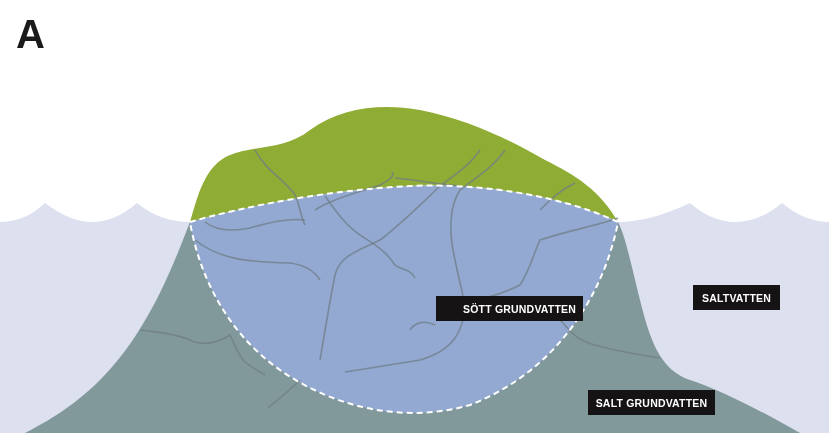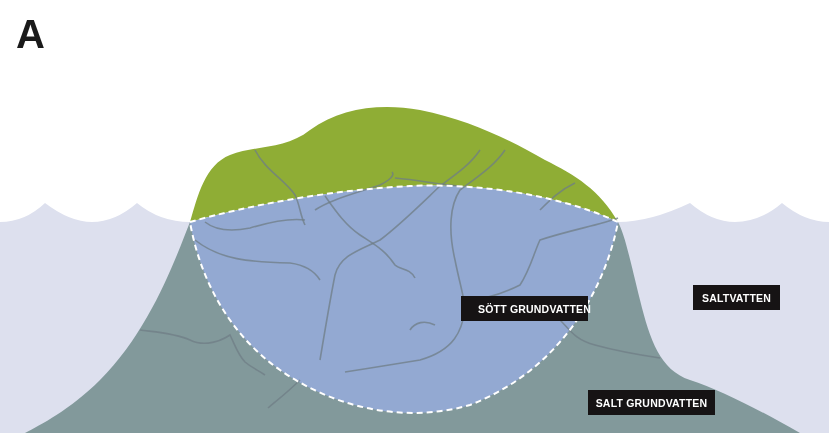--- a/index.html
+++ b/index.html
@@ -10,21 +10,21 @@
     font-size: 40px; line-height: 48px; color: #1a1a1a;
   }
   svg.scene { position: absolute; left: 0; top: 0; }
   .label {
     position: absolute; background: #161314; color: #ffffff;
     font-family: "Liberation Sans", sans-serif; font-weight: 700;
     font-size: 10.5px; letter-spacing: 0.2px;
     display: flex; align-items: center; justify-content: center;
     white-space: nowrap; box-sizing: border-box;
   }
-  .label-fresh { left: 461px; top: 296px; width: 127px; height: 25px; padding-left: 20px; }
+  .label-fresh { left: 436px; top: 296px; width: 147px; height: 25px; padding-left: 20px; }
   .label-saltwater { left: 693px; top: 285px; width: 87px; height: 25px; }
   .label-saltgw { left: 588px; top: 390px; width: 127px; height: 25px; }
 </style>
 </head>
 <body>
 
 <div class="panel-letter">A</div>
 
 <svg class="scene" width="829" height="433" viewBox="0 0 829 433" xmlns="http://www.w3.org/2000/svg">
 

